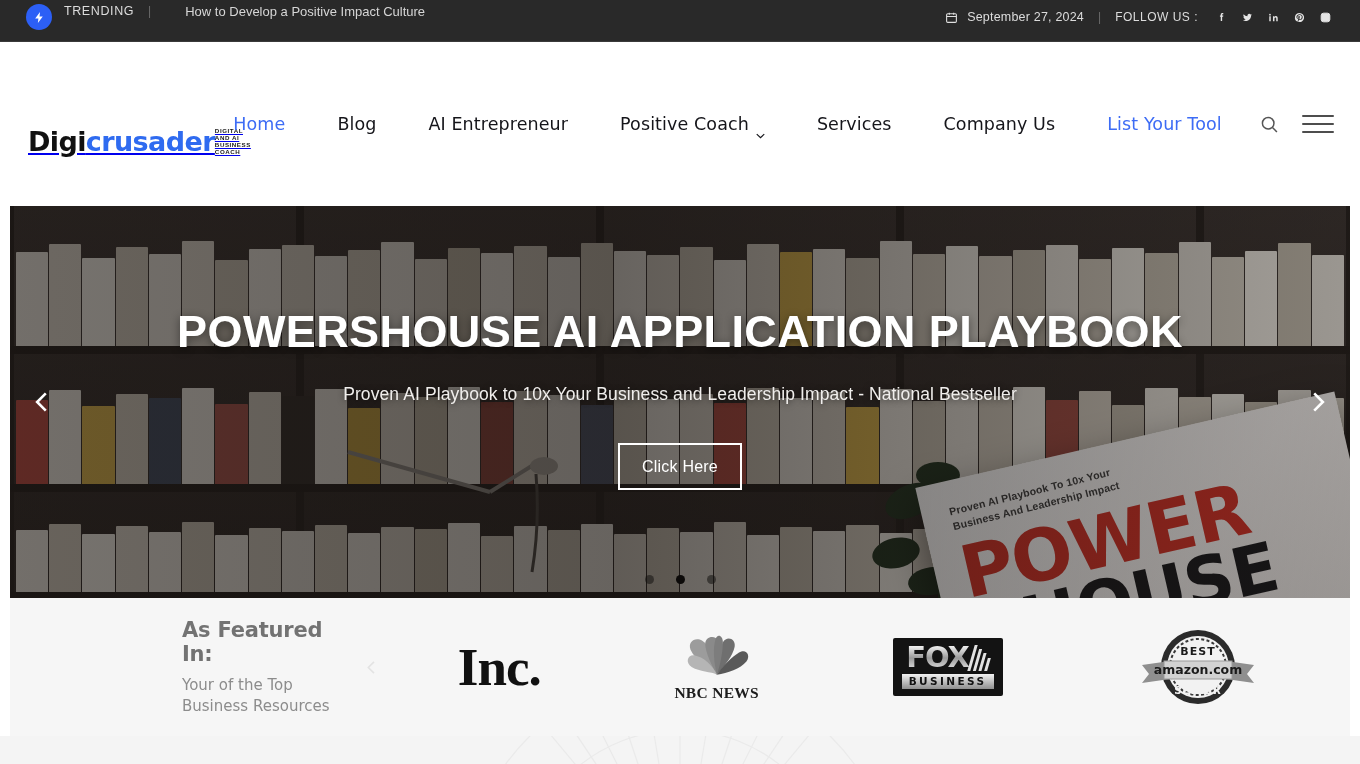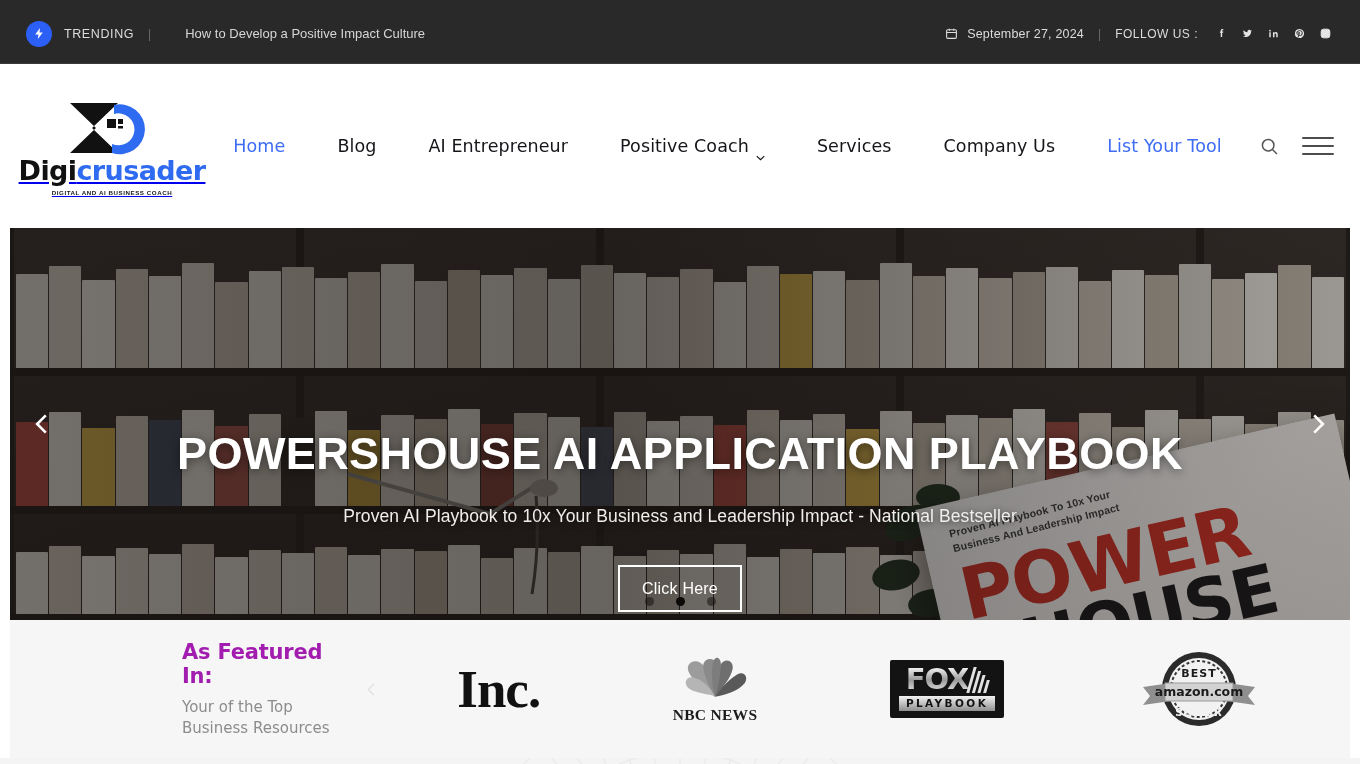--- a/index.html
+++ b/index.html
@@ -5,23 +5,23 @@
   * { box-sizing: border-box; margin: 0; padding: 0; }
   html, body {
     width: 1360px; height: 764px;
     overflow: hidden;
     background: #ffffff;
     font-family: "Liberation Sans", sans-serif;
   }
 
   
   .topbar {
-    height: 64px; width: 100%;
+    height: 42px; width: 100%;
     background: #292929;
-    display: flex; align-items: center;
+    display: flex; align-items: flex-start;
     padding: 4px 22px 0 26px;
     color: #e8e8e8;
     border-bottom: 1px solid #3a3a3a;
   }
   .trending-badge {
     width: 26px; height: 26px; border-radius: 50%;
     background: #2c5ff6;
     display: flex; align-items: center; justify-content: center;
     flex: 0 0 auto;
     margin-right: 12px;
@@ -52,21 +52,21 @@
   .social-list svg { width: 13px; height: 13px; display:block; fill: currentColor; }
 
   
   .header {
     height: 164px; width: 100%;
     background: #ffffff;
     display: flex; align-items: center;
     padding: 0 26px 0 28px;
     position: relative;
   }
-  .logo-wrap { display: flex; flex-direction: column; align-items: center; width: 168px; flex:0 0 auto;}
+  .logo-wrap { display: flex; flex-direction: row; align-items: flex-end; width: 168px; flex:0 0 auto;}
   .logo-mark { width: 120px; height: 62px; display:block; }
   .logo-word {
     font-size: 27px; font-weight: 700; letter-spacing: -.6px;
     font-family: "DejaVu Sans", sans-serif;
     margin-top: -2px; line-height: 1;
   }
   .logo-word .digi { color: #111111; }
   .logo-word .crusader { color: #2f6bf0; }
   .logo-tag {
     font-size: 6.2px; letter-spacing: .55px; color: #1a1a1a;
@@ -158,21 +158,21 @@
   .book-house {
     position:absolute; left: 74px; top: 126px;
     font-size: 68px; font-weight: 800; color: #17171a;
     letter-spacing: -1px; font-family: "DejaVu Sans", sans-serif;
     line-height: .9;
   }
 
   .hero-content {
     position: absolute; inset: 0;
     display: flex; flex-direction: column;
-    align-items: center; justify-content: flex-end;
+    align-items: center; justify-content: center;
     z-index: 5; padding-bottom: 8px;
   }
   .hero-title {
     font-size: 45px; font-weight: 700; color: #ffffff;
     letter-spacing: .4px; text-align: center;
     text-shadow: 0 2px 10px rgba(0,0,0,.45);
     font-family: "Liberation Sans", sans-serif;
   }
   .hero-sub {
     margin-top: 26px; font-size: 17.5px; color: #f0eeec;
@@ -207,21 +207,21 @@
   
   .featured {
     width: 1340px; margin: 0 10px;
     height: 138px; background: #f6f6f6;
     display: flex; align-items: center;
     padding: 0 28px 0 172px;
     position: relative;
   }
   .feat-head { width: 170px; flex: 0 0 auto; }
   .feat-title {
-    font-size: 21px; font-weight: 700; color: #a21caf;
+    font-size: 21px; font-weight: 700; color: #737373;
     font-family: "DejaVu Sans", sans-serif; letter-spacing: -.2px;
   }
   .feat-sub {
     margin-top: 9px; font-size: 15px; color: #8c8c8c;
     line-height: 1.38; font-family: "DejaVu Sans", sans-serif;
   }
   .feat-arrow {
     background: none; border: none; cursor: pointer;
     width: 30px; display:flex; align-items:center; justify-content:center;
     color: #e3e3e3; flex: 0 0 auto; margin-left: 4px;
@@ -660,21 +660,21 @@
       <div class="fox-box">
         <div class="fox-top">
           <span class="fox-word">FOX</span>
           <span class="fox-streaks">
             <i style="height:26px"></i>
               <i style="height:22px"></i>
               <i style="height:18px"></i>
               <i style="height:13px"></i>
           </span>
         </div>
-        <div class="fox-bottom">PLAYBOOK</div>
+        <div class="fox-bottom">BUSINESS</div>
       </div>
     </div>
 
 
     <div class="logo-slot">
       <div class="amz">
         <svg viewBox="0 0 124 84" aria-hidden="true">
           <g>
             <circle cx="62" cy="42" r="37" fill="#2b2b2b"></circle>
             <circle cx="62" cy="42" r="31" fill="#f2f2f2"></circle>

